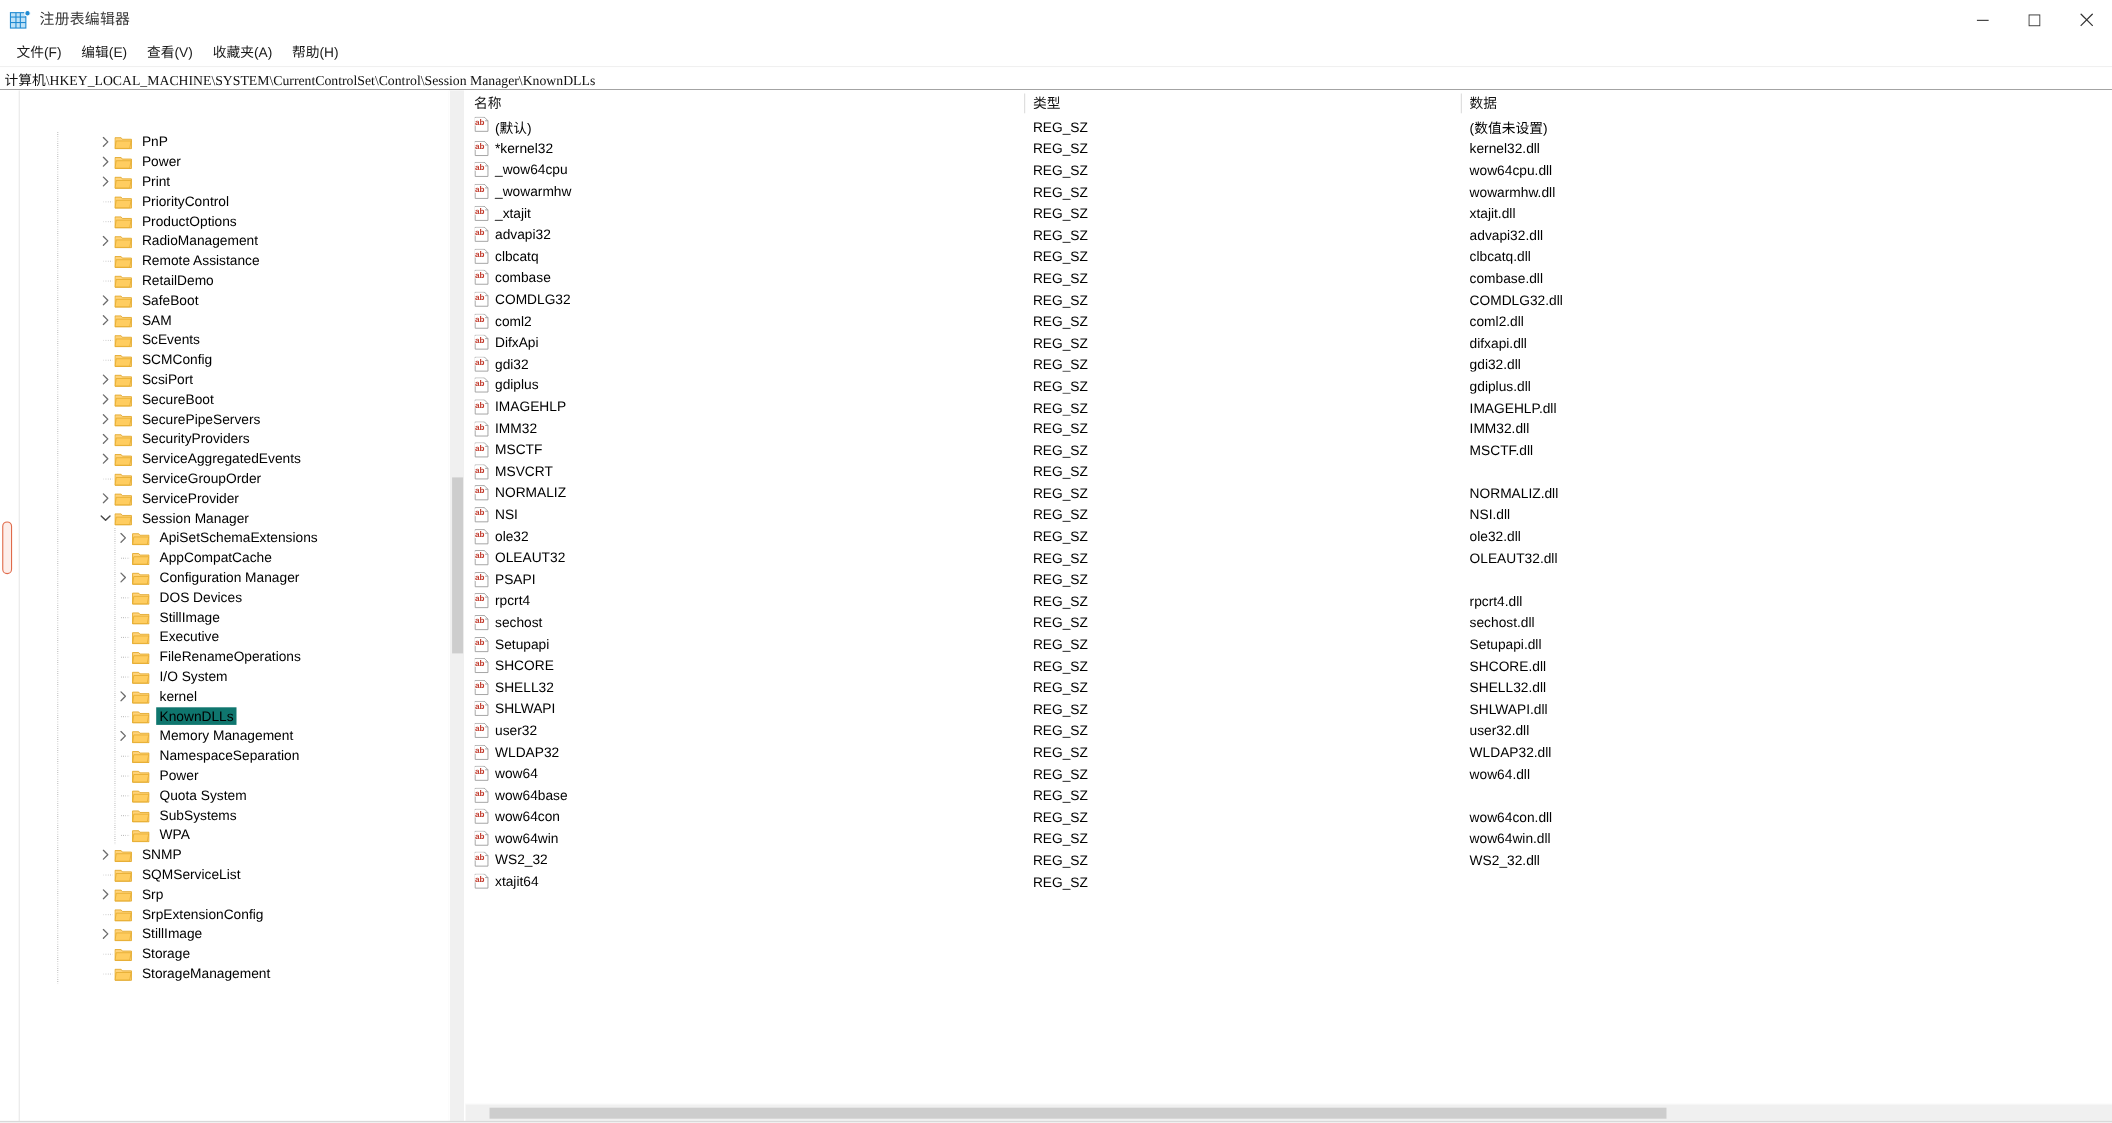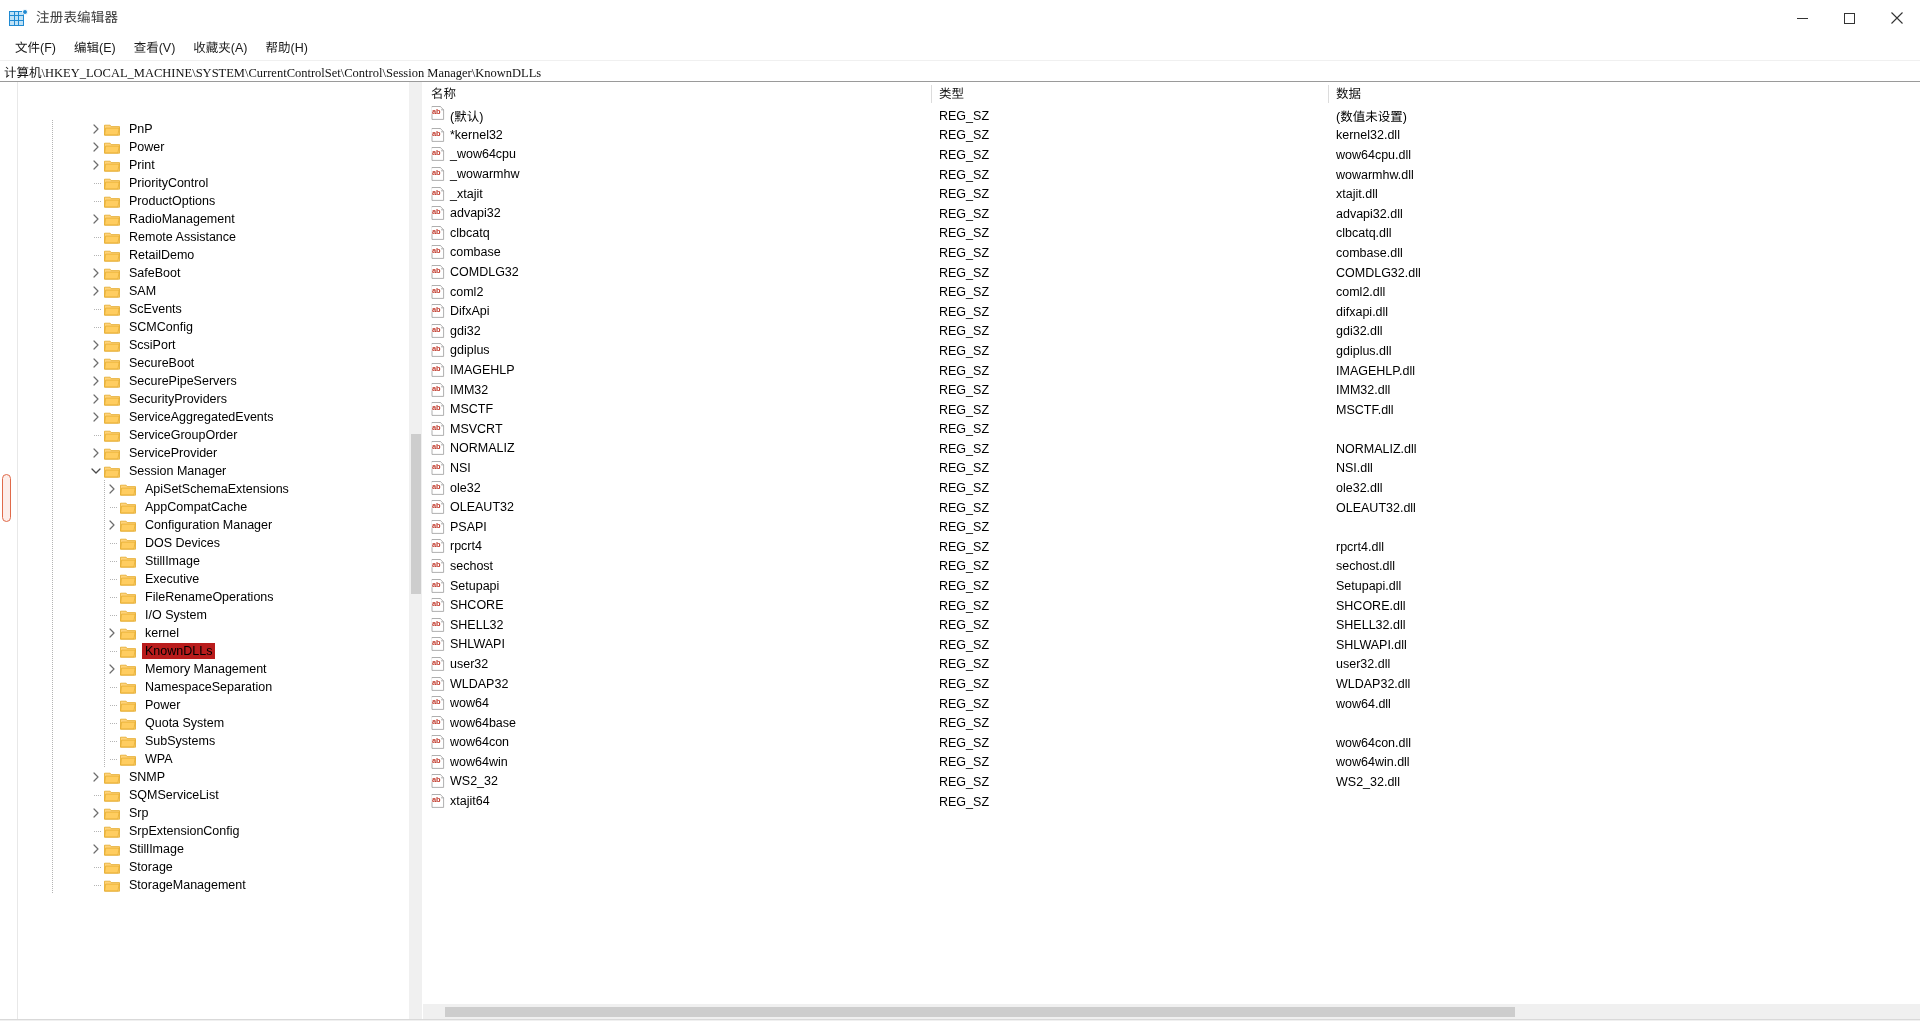--- a/index.html
+++ b/index.html
@@ -160,21 +160,21 @@
     margin-right: 6px;
     position: relative;
   }
   .folder svg { display: block; }
   .tlabel {
     padding: 0 3px;
     line-height: 16px;
     border-radius: 0;
   }
   .trow.selected .tlabel {
-    background: #b91c1c;
+    background: #0f766e;
     color: #000;
   }
 
   
   .tree-vscroll {
     position: absolute;
     right: 0; top: 0; bottom: 0;
     width: 14px;
     background: #f0f0f0;
     border-left: 1px solid #ffffff;

